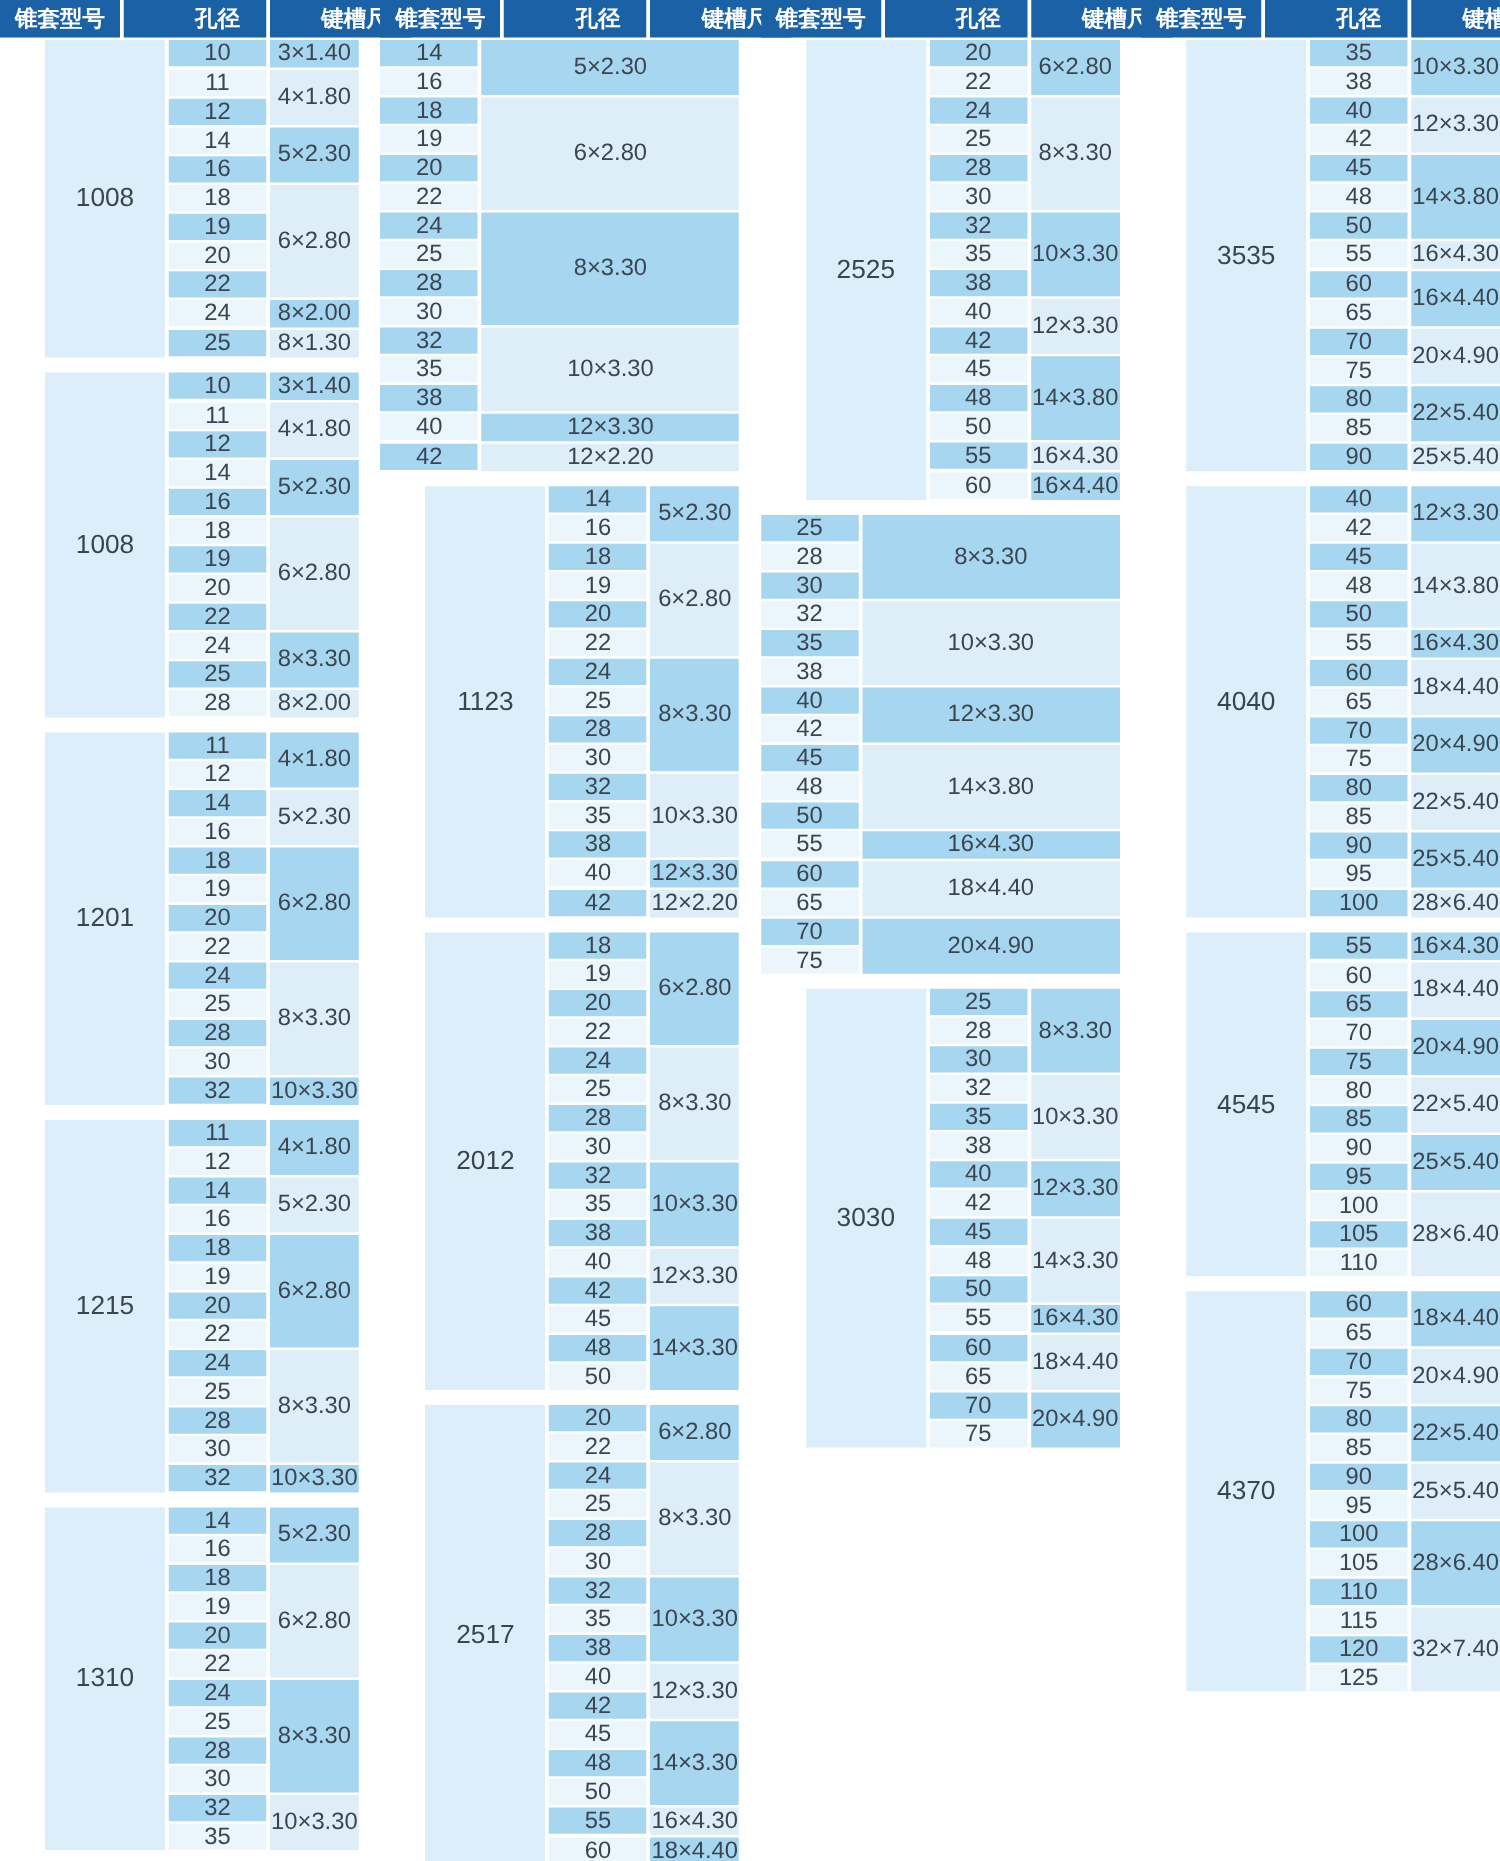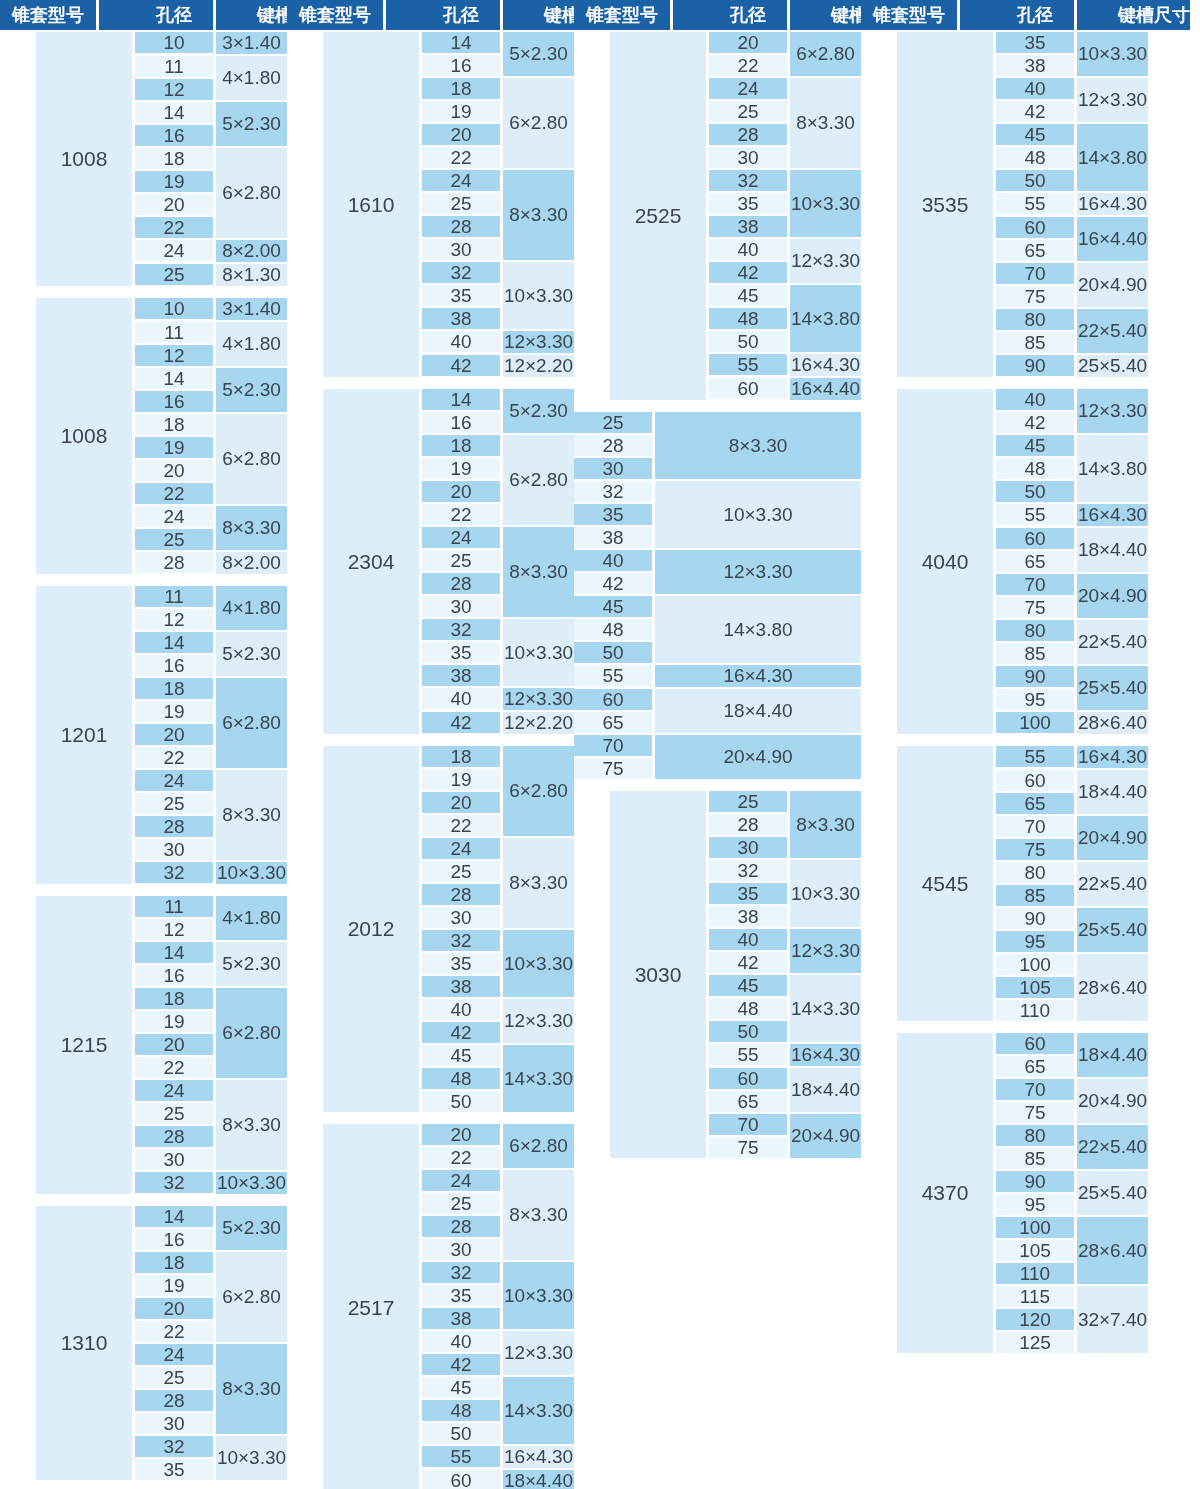--- a/index.html
+++ b/index.html
@@ -1,18 +1,18 @@
 <!DOCTYPE html>
 <html style="--header-bg: #1a61a6; --header-text: #ffffff; --hl: #a7d7f0; --bore-light: #eaf5fc; --key-light: #ddeef8; --model-bg: #dbeef9; --text: #3b4550;"><head>
 <meta charset="utf-8">
 <style>
   html,body{margin:0;padding:0;background:#ffffff;}
   .page{
     width:1200px;height:1489px;background:#ffffff;overflow:hidden;
-    display:flex;
+    display:flex;justify-content:space-between;
     font-family:"Liberation Sans","DejaVu Sans",sans-serif;
   }
   .col{width:287px;display:flex;flex-direction:column;}
   .thead{display:flex;column-gap:3px;height:30px;margin-bottom:2px;flex:none;}
   .th{
     background:var(--header-bg);color:var(--header-text);
     font-weight:bold;font-size:18px;
     display:flex;align-items:center;justify-content:center;white-space:nowrap;
   }
   .th-model{width:96px;flex:none;}
@@ -272,21 +272,20 @@
   </div>
 
   <div class="col">
     <div class="thead">
       <div class="th th-model">锥套型号</div>
       <div class="th th-bore">孔径</div>
       <div class="th th-keyway">键槽尺寸</div>
     </div>
     <div class="blocks">
         <div class="block">
-          <div class="model-cell">1610</div>
           <div class="block-body">
             <div class="group">
               <div class="bores">
                 <div class="bore-cell bore-hl">14</div>
                 <div class="bore-cell bore-lt">16</div>
               </div>
               <div class="keyway-cell key-hl">5×2.30</div>
             </div>
             <div class="group">
               <div class="bores">
@@ -322,21 +321,21 @@
             </div>
             <div class="group">
               <div class="bores">
                 <div class="bore-cell bore-hl">42</div>
               </div>
               <div class="keyway-cell key-lt">12×2.20</div>
             </div>
           </div>
         </div>
         <div class="block">
-          <div class="model-cell">2304</div>
+          <div class="model-cell">1123</div>
           <div class="block-body">
             <div class="group">
               <div class="bores">
                 <div class="bore-cell bore-hl">14</div>
                 <div class="bore-cell bore-lt">16</div>
               </div>
               <div class="keyway-cell key-hl">5×2.30</div>
             </div>
             <div class="group">
               <div class="bores">

